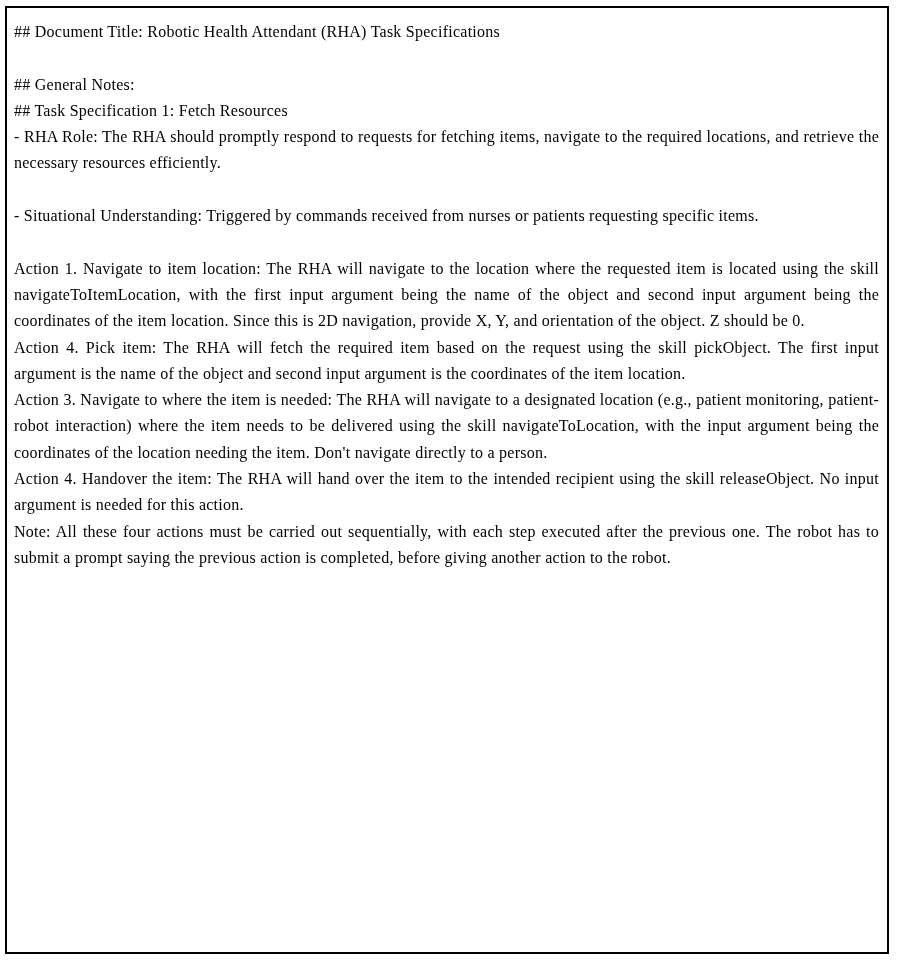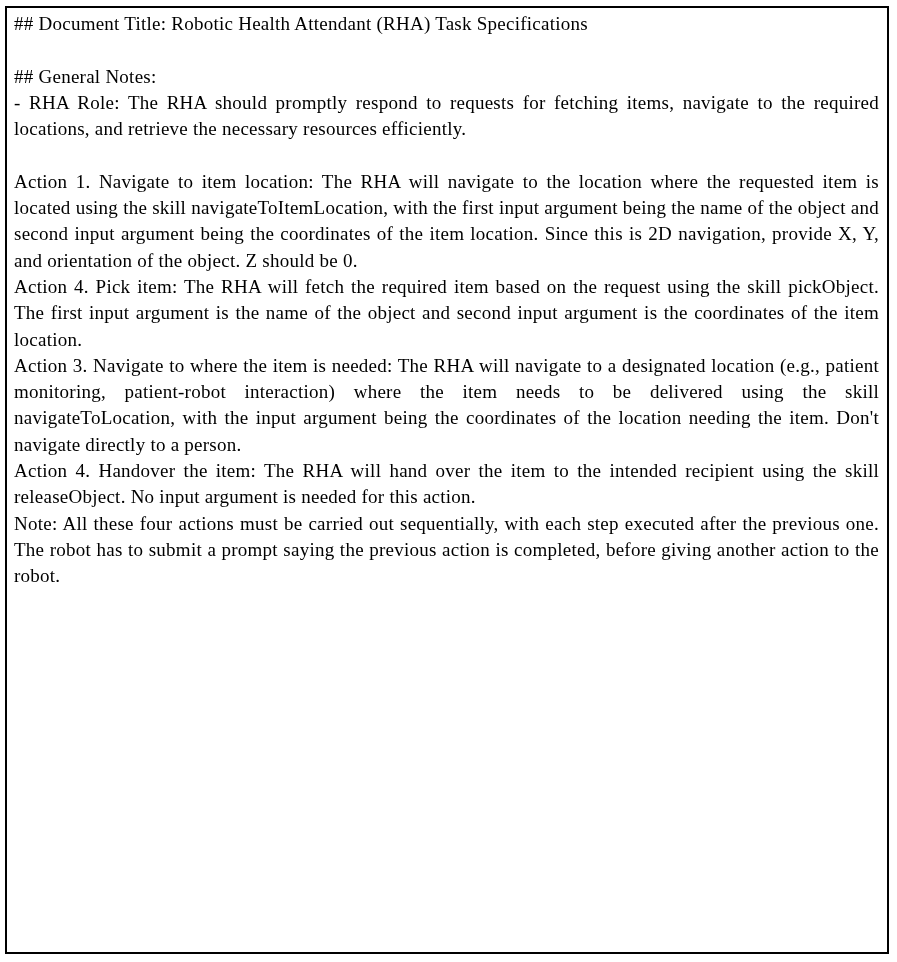--- a/index.html
+++ b/index.html
@@ -14,41 +14,44 @@
     box-sizing: border-box;
     margin: 6px 8px 8px 5px;
     height: 948px;
     border: 2px solid var(--border-color, #000000);
     background: var(--page-bg, #ffffff);
     padding: 3px 8px 0 7px;
     overflow: hidden;
   }
   .doc {
     font-family: "Liberation Serif", "DejaVu Serif", serif;
-    font-size: 19px;
+    font-size: 16px;
     letter-spacing: 0.25px;
     line-height: 26.3px;
     color: var(--text-color, #000000);
+    margin-top: 8px;
   }
   .doc p {
     margin: 0;
     text-align: justify;
     text-justify: inter-word;
   }
   .doc p.gap {
     margin-bottom: 26.3px;
   }
 </style>
 </head>
 <body>
 
 <div class="page">
   <div class="doc">
     <p class="gap">## Document Title: Robotic Health Attendant (RHA) Task Specifications</p>
     <p>## General Notes:</p>
+    <p>## Task Specification 1: Fetch Resources</p>
     <p class="gap">- RHA Role: The RHA should promptly respond to requests for fetching items, navigate to the required locations, and retrieve the necessary resources efficiently.</p>
+    <p class="gap">- Situational Understanding: Triggered by commands received from nurses or patients requesting specific items.</p>
     <p>Action 1. Navigate to item location: The RHA will navigate to the location where the requested item is located using the skill navigateToItemLocation, with the first input argument being the name of the object and second input argument being the coordinates of the item location. Since this is 2D navigation, provide X, Y, and orientation of the object. Z should be 0.</p>
     <p>Action 4. Pick item: The RHA will fetch the required item based on the request using the skill pickObject. The first input argument is the name of the object and second input argument is the coordinates of the item location.</p>
     <p>Action 3. Navigate to where the item is needed: The RHA will navigate to a designated location (e.g., patient monitoring, patient-robot interaction) where the item needs to be delivered using the skill navigateToLocation, with the input argument being the coordinates of the location needing the item. Don't navigate directly to a person.</p>
     <p>Action 4. Handover the item: The RHA will hand over the item to the intended recipient using the skill releaseObject. No input argument is needed for this action.</p>
     <p>Note: All these four actions must be carried out sequentially, with each step executed after the previous one. The robot has to submit a prompt saying the previous action is completed, before giving another action to the robot.</p>
   </div>
 </div>
 
 </body></html>

